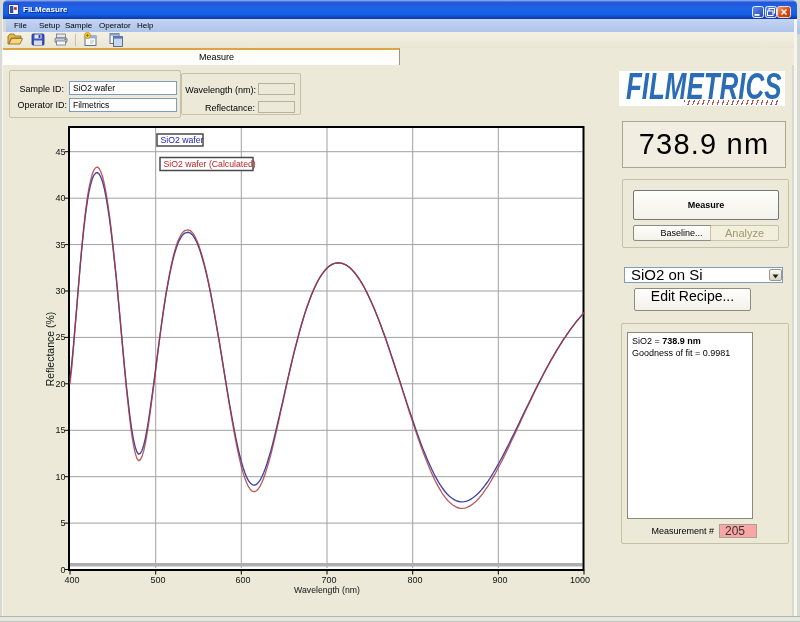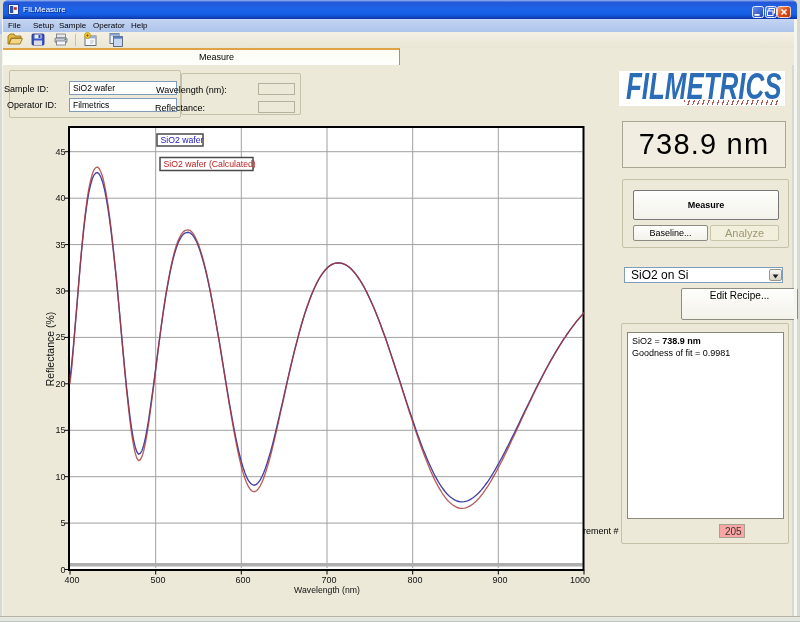--- a/index.html
+++ b/index.html
@@ -1,29 +1,29 @@
 <!DOCTYPE html>
 <html><head><meta charset="utf-8"><style>
 *{margin:0;padding:0;box-sizing:border-box}
 body{width:800px;height:622px;font-family:"Liberation Sans",sans-serif;background:#d8dad2;overflow:hidden}
 .abs{position:absolute}
 #win{position:relative;width:800px;height:622px}
 #title{position:absolute;left:3px;top:0;width:794px;height:19px;background:linear-gradient(180deg,#9ab4ee 0%,#2458d8 12%,#1d63e8 45%,#1560e6 75%,#0e35a8 100%);border-radius:5px 5px 0 0}
-#title .txt{position:absolute;left:20px;top:5px;color:#fff;font-size:8px;font-weight:normal;text-shadow:1px 1px 1px #00228a}
-#menubar{position:absolute;left:0;top:19px;width:794px;height:15px;background:linear-gradient(180deg,#c5d5f2,#aac1ea);font-size:8px}
+#title .txt{position:absolute;left:20px;top:5px;color:#fff;font-size:8px;font-weight:bold;text-shadow:1px 1px 1px #00228a}
+#menubar{position:absolute;left:6px;top:19px;width:794px;height:15px;background:linear-gradient(180deg,#c5d5f2,#aac1ea);font-size:8px}
 #menubar span{position:absolute;top:2px;color:#000}
 #toolbar{position:absolute;left:3px;top:32px;width:794px;height:16px;background:linear-gradient(180deg,#f4f1e4,#eae6d4)}
 #tabstrip{position:absolute;left:3px;top:48px;width:794px;height:17px;background:#ece9d8}
 #tabM{position:absolute;left:0;top:0;width:397px;height:17px;background:linear-gradient(180deg,#fdfcf4,#fefefc);border-top:2px solid #dda344;border-right:1px solid #98968a}
 #tabM span{position:absolute;left:196px;top:2px;font-size:9px}
 #tabH{position:absolute;left:397px;top:2px;width:393px;height:15px;background:linear-gradient(180deg,#fefefc,#eae6d4);border:1px solid #98968a;border-bottom:none}
 #tabH span{position:absolute;left:178px;top:1px;font-size:9.5px}
 #client{position:absolute;left:3px;top:65px;width:789px;height:551px;background:#ece9d8}
 .grp{position:absolute;border:1px solid #c5c1a6;border-radius:2px}
-.lbl{position:absolute;font-size:9px;color:#000;white-space:nowrap;text-align:left}
+.lbl{position:absolute;font-size:9px;color:#000;white-space:nowrap;text-align:right}
 .tb{position:absolute;background:#fff;border:1px solid #7f9db9;font-size:8.5px;padding:0 3px;color:#000}
 .tbd{position:absolute;background:#ece9d8;border:1px solid #b5b19c}
 .btn{position:absolute;background:linear-gradient(180deg,#fefefc,#f3f2ea);border:1px solid #8d8c80;border-radius:2px;font-size:9px;text-align:center;color:#000}
 #logo{position:absolute;left:616px;top:6px;width:166px;height:35px;background:#fff;overflow:hidden}
 #logo .t{position:absolute;left:7px;top:-5px;font-size:36px;font-weight:bold;font-style:italic;color:#2a6cb5;letter-spacing:0;transform:scaleX(0.72);transform-origin:left;white-space:nowrap}
 #logo .h{position:absolute;left:65px;top:29px;width:95px;height:5px;background:repeating-linear-gradient(110deg,#b25555 0,#b25555 1.2px,transparent 1.2px,transparent 4.6px)}
 #bigread{position:absolute;left:619px;top:56px;width:164px;height:47px;background:#f1eee1;border:1px solid #a9a593;font-size:29px;color:#000;text-align:center;line-height:44px;letter-spacing:1.2px}
 </style></head><body>
 <div id="win">
  <div id="title">
@@ -117,33 +117,33 @@
   <div class="tbd" style="left:255px;top:18px;width:37px;height:12px"></div>
   <div class="lbl" style="left:152px;top:38px;width:100px">Reflectance:</div>
   <div class="tbd" style="left:255px;top:36px;width:37px;height:12px"></div>
   <div id="logo">
         <div class="t">FILMETRICS</div>
         <div class="h"></div>
       </div>
   <div id="bigread">738.9 nm</div>
   <div class="grp" style="left:619px;top:114px;width:167px;height:69px"></div>
   <div class="btn" style="left:630px;top:125px;width:146px;height:30px;font-weight:bold;font-size:9px;line-height:28px;border-color:#777">Measure</div>
-  <div class="btn" style="left:630px;top:160px;width:75px;height:16px;line-height:14px">Baseline...</div>
+  <div class="btn" style="left:630px;top:160px;width:97px;height:16px;line-height:14px">Baseline...</div>
   <div class="btn" style="left:707px;top:160px;width:69px;height:16px;line-height:14px;font-size:11px;color:#9e9870;background:#f2efdd;border-color:#c8c4a8">Analyze</div>
-  <div class="tb" style="left:621px;top:202px;width:159px;height:16px;line-height:14px;font-size:12px;padding-left:6px">SiO2 on Si</div>
+  <div class="tb" style="left:621px;top:202px;width:159px;height:16px;line-height:14px;font-size:15px;padding-left:6px">SiO2 on Si</div>
   <div class="abs" style="left:766px;top:204px;width:13px;height:12px;background:linear-gradient(180deg,#f8f7f2,#d8d4c4);border:1px solid #9a9688;border-radius:2px">
         <svg width="11" height="10" style="display:block;margin:1px auto 0">
           <path d="M2.5 3.5 L8.5 3.5 L5.5 7.5 Z" fill="#222"></path>
         </svg>
       </div>
-  <div class="btn" style="left:678px;top:223px;width:117px;height:32px;line-height:14px;font-size:10px">Edit Recipe...</div>
+  <div class="btn" style="left:631px;top:223px;width:117px;height:23px;line-height:14px;font-size:14px">Edit Recipe...</div>
   <div class="grp" style="left:618px;top:258px;width:168px;height:221px"></div>
-  <div class="abs" style="left:624px;top:267px;width:157px;height:187px;background:#fff;border:1px solid #8a8878;font-size:9px;color:#000;padding:2px 4px;line-height:12px">SiO2 = <b>738.9 nm</b><br>Goodness of fit = 0.9981</div>
+  <div class="abs" style="left:624px;top:267px;width:126px;height:187px;background:#fff;border:1px solid #8a8878;font-size:9px;color:#000;padding:2px 4px;line-height:12px">SiO2 = <b>738.9 nm</b><br>Goodness of fit = 0.9981</div>
   <div class="lbl" style="left:553px;top:461px;width:158px">Measurement #</div>
-  <div class="abs" style="left:716px;top:459px;width:26px;height:14px;background:#fca5a5;border:1px solid #a5a193;font-size:10px;color:#333;padding-left:5px;line-height:13px">205</div>
+  <div class="abs" style="left:716px;top:459px;width:38px;height:14px;background:#fca5a5;border:1px solid #a5a193;font-size:12px;color:#333;padding-left:5px;line-height:13px">205</div>
   <svg class="abs" style="left:27px;top:51px" width="583" height="490" viewBox="30 116 583 490">
    <rect x="70" y="128" width="513" height="441" fill="#ffffff"></rect>
    <g stroke="#a0a0a0" stroke-width="1">
     <line x1="155.7" y1="128" x2="155.7" y2="568"></line>\n<line x1="241.3" y1="128" x2="241.3" y2="568"></line>\n<line x1="327.0" y1="128" x2="327.0" y2="568"></line>\n<line x1="412.7" y1="128" x2="412.7" y2="568"></line>\n<line x1="498.3" y1="128" x2="498.3" y2="568"></line>
     <line x1="70" y1="523.1" x2="582.5" y2="523.1"></line>\n<line x1="70" y1="476.7" x2="582.5" y2="476.7"></line>\n<line x1="70" y1="430.3" x2="582.5" y2="430.3"></line>\n<line x1="70" y1="383.8" x2="582.5" y2="383.8"></line>\n<line x1="70" y1="337.4" x2="582.5" y2="337.4"></line>\n<line x1="70" y1="291.0" x2="582.5" y2="291.0"></line>\n<line x1="70" y1="244.6" x2="582.5" y2="244.6"></line>\n<line x1="70" y1="198.2" x2="582.5" y2="198.2"></line>\n<line x1="70" y1="151.7" x2="582.5" y2="151.7"></line>
    </g>
    <rect x="70" y="563" width="512.5" height="3.5" fill="#aeaeae"></rect>
    <g stroke="#000" stroke-width="2" fill="none">
           <rect x="69" y="127" width="514.5" height="443"></rect>
         </g>

